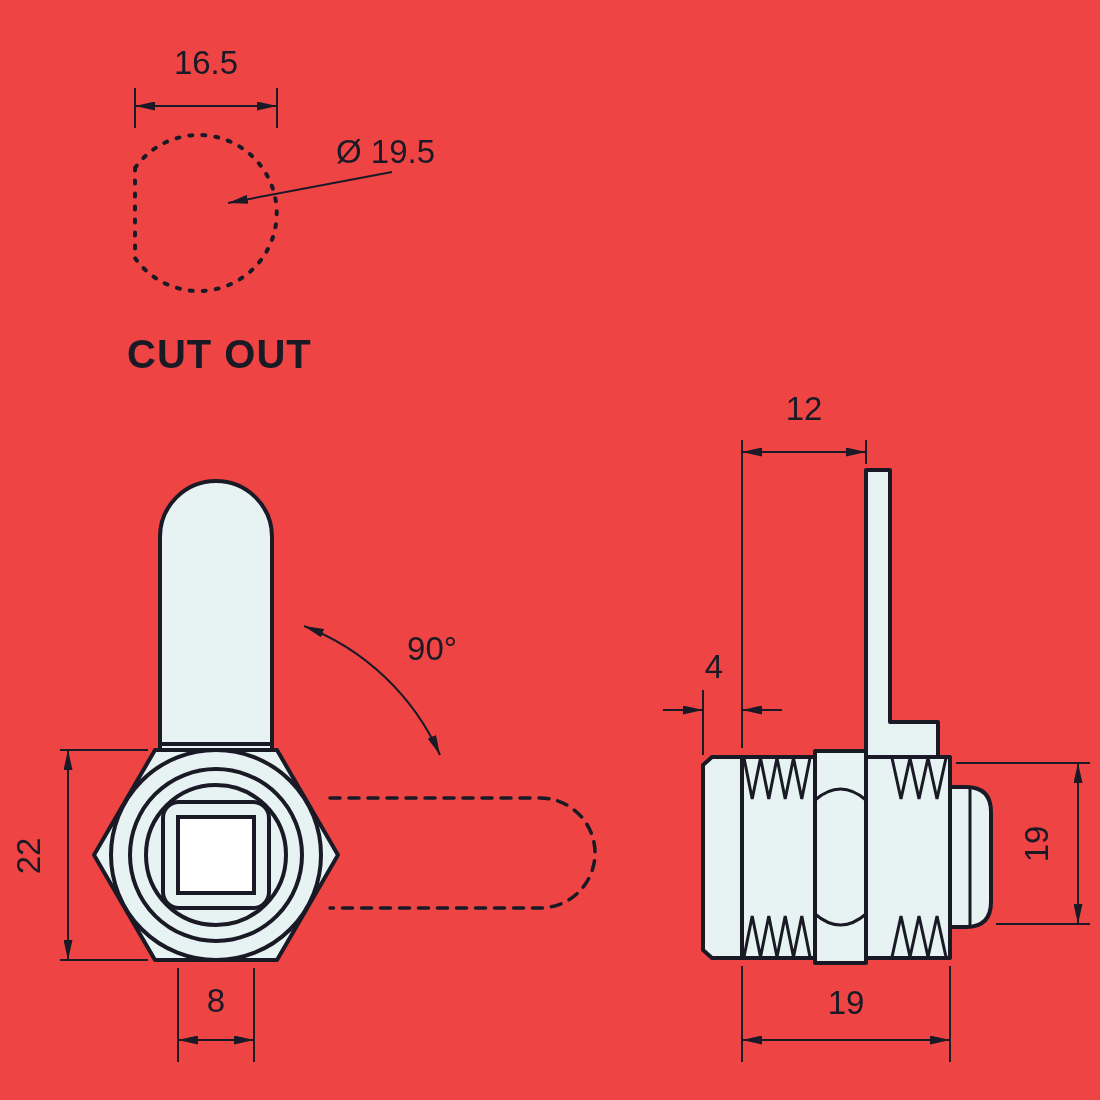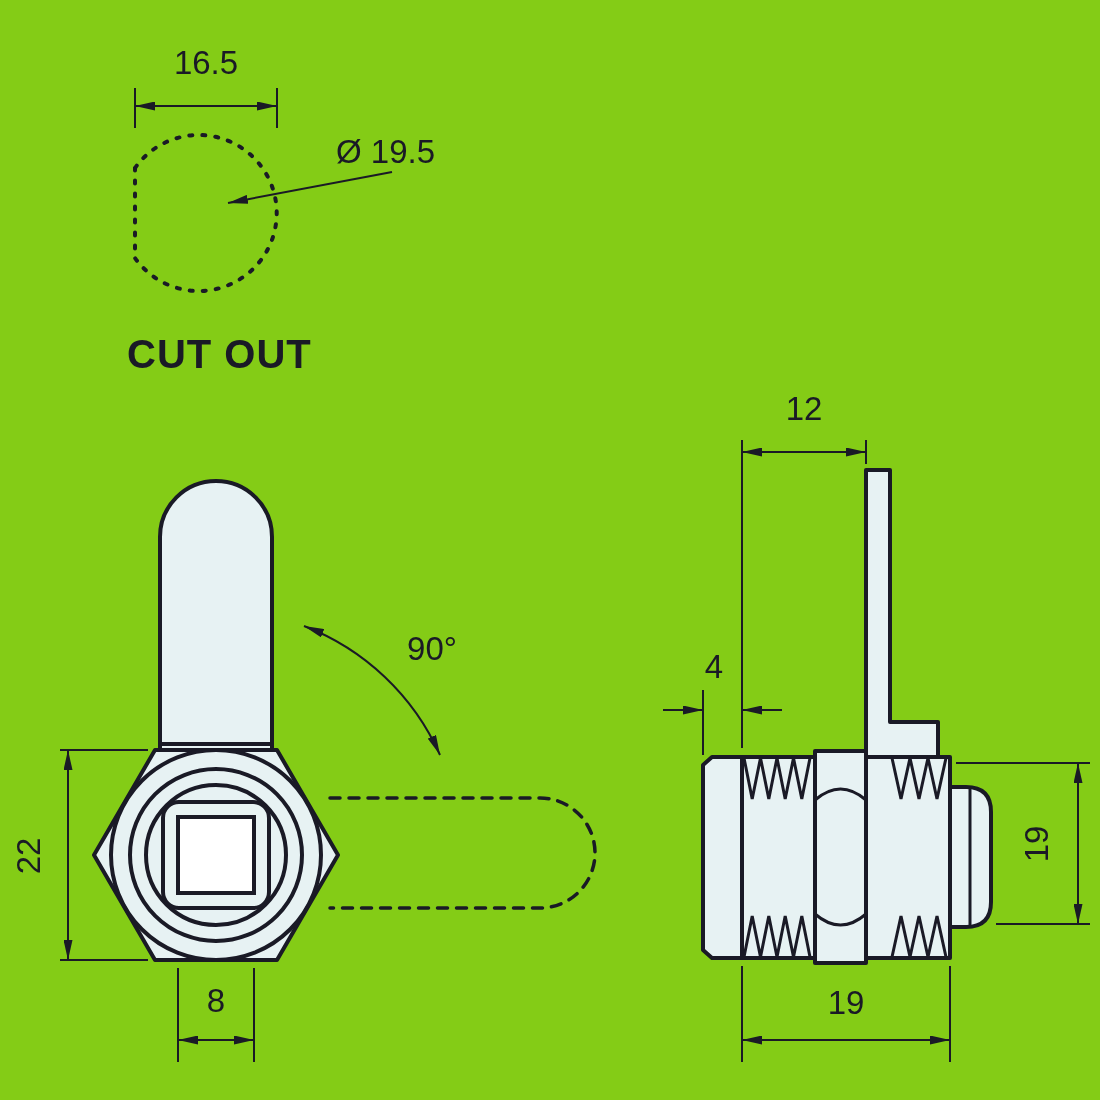--- a/index.html
+++ b/index.html
@@ -1,16 +1,16 @@
 <!DOCTYPE html>
 <html><head>
 <meta charset="utf-8">
 <style>
   html,body{margin:0;padding:0;background:#ffffff;}
-  .stage{width:1100px;height:1100px;position:relative;background:#84cc16;overflow:hidden;}
+  .stage{width:1100px;height:1100px;position:relative;background:#ef4444;overflow:hidden;}
   svg{display:block;}
   .part{fill:#e7f2f3;stroke:#1a1a26;stroke-width:4;stroke-linejoin:round;}
   .pline{fill:none;stroke:#1a1a26;stroke-width:4;stroke-linejoin:round;}
   .thin{fill:none;stroke:#1a1a26;stroke-width:3;stroke-linejoin:miter;}
   .dim{fill:none;stroke:#1a1a26;stroke-width:2;}
   .dash{fill:none;stroke:#1a1a26;stroke-width:3.5;stroke-dasharray:10 9;stroke-linecap:round;}
   .dot{fill:none;stroke:#1a1a26;stroke-width:4;stroke-dasharray:3 10;stroke-linecap:round;}
   text{fill:#1a1a26;font-family:"Liberation Sans",sans-serif;font-size:33px;}
   .big{font-size:40px;font-weight:600;letter-spacing:1px;}
   .keyhole{fill:#ffffff;stroke:#1a1a26;stroke-width:4;}

